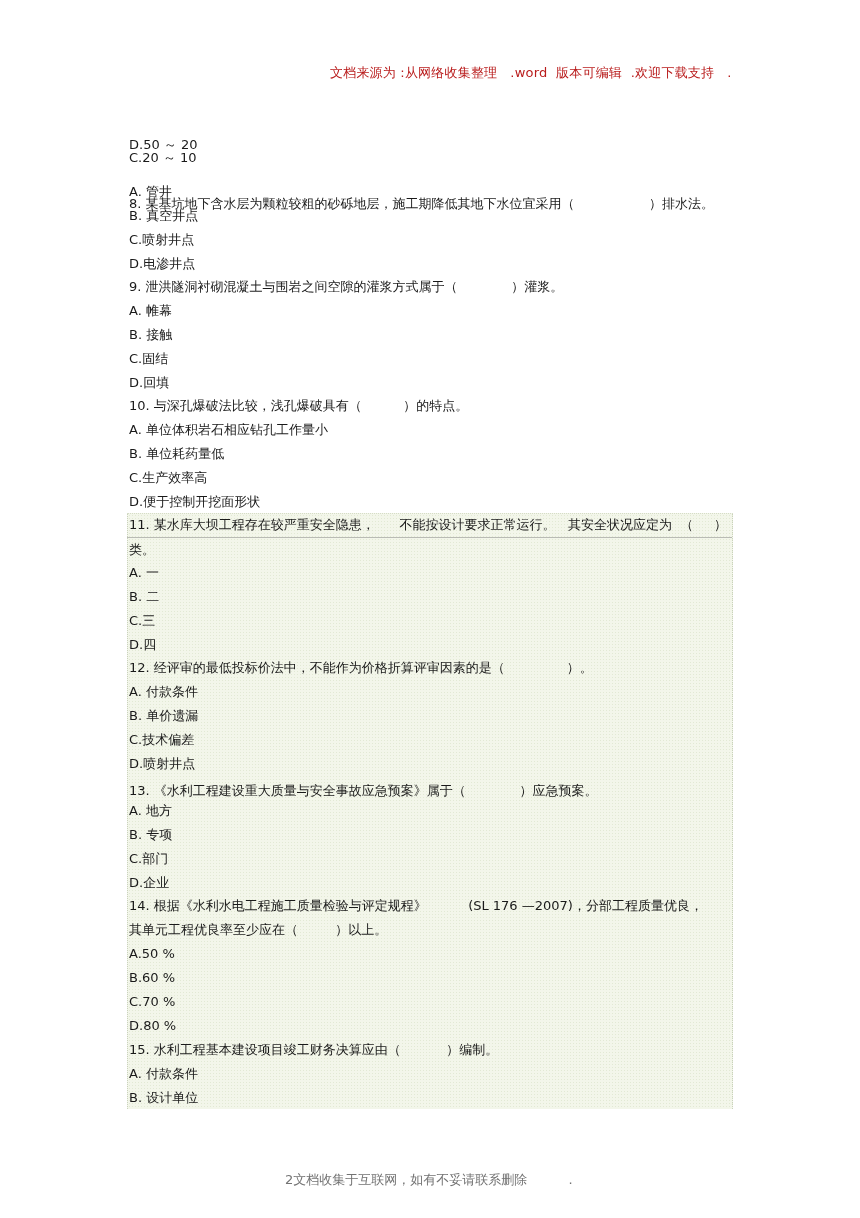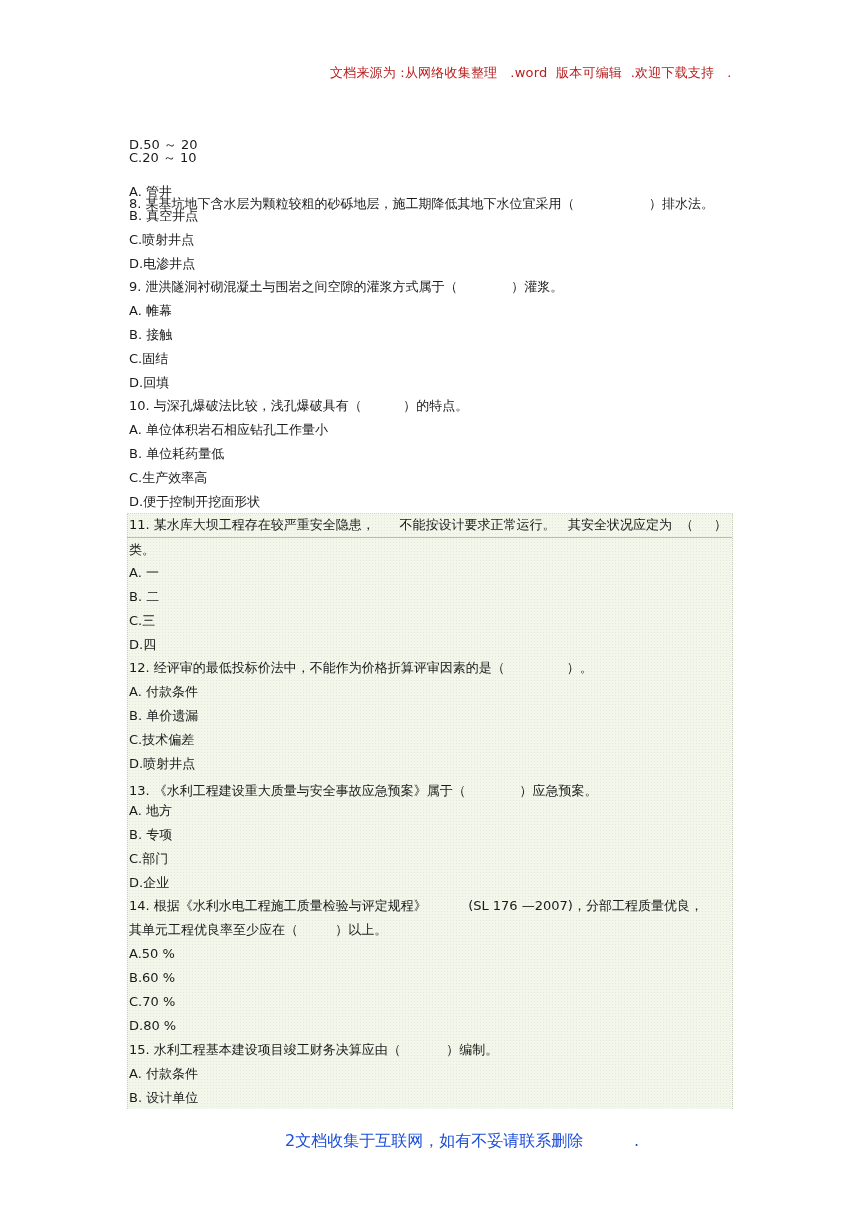--- a/index.html
+++ b/index.html
@@ -19,24 +19,24 @@
       position: absolute;
       top: 64px;
       left: 330px;
       font-size: 13px;
       color: #b91c1c;
       white-space: pre;
       letter-spacing: 0.2px;
     }
     .footer {
       position: absolute;
-      top: 1131px;
+      top: 1171px;
       left: 285px;
-      font-size: 16px;
-      color: #1d4ed8;
+      font-size: 13px;
+      color: #737373;
       white-space: pre;
     }
     .line {
       position: absolute;
       left: 129px;
       font-size: 13px;
       line-height: 20px;
       height: 20px;
       white-space: pre;
       color: #1a1a1a;

